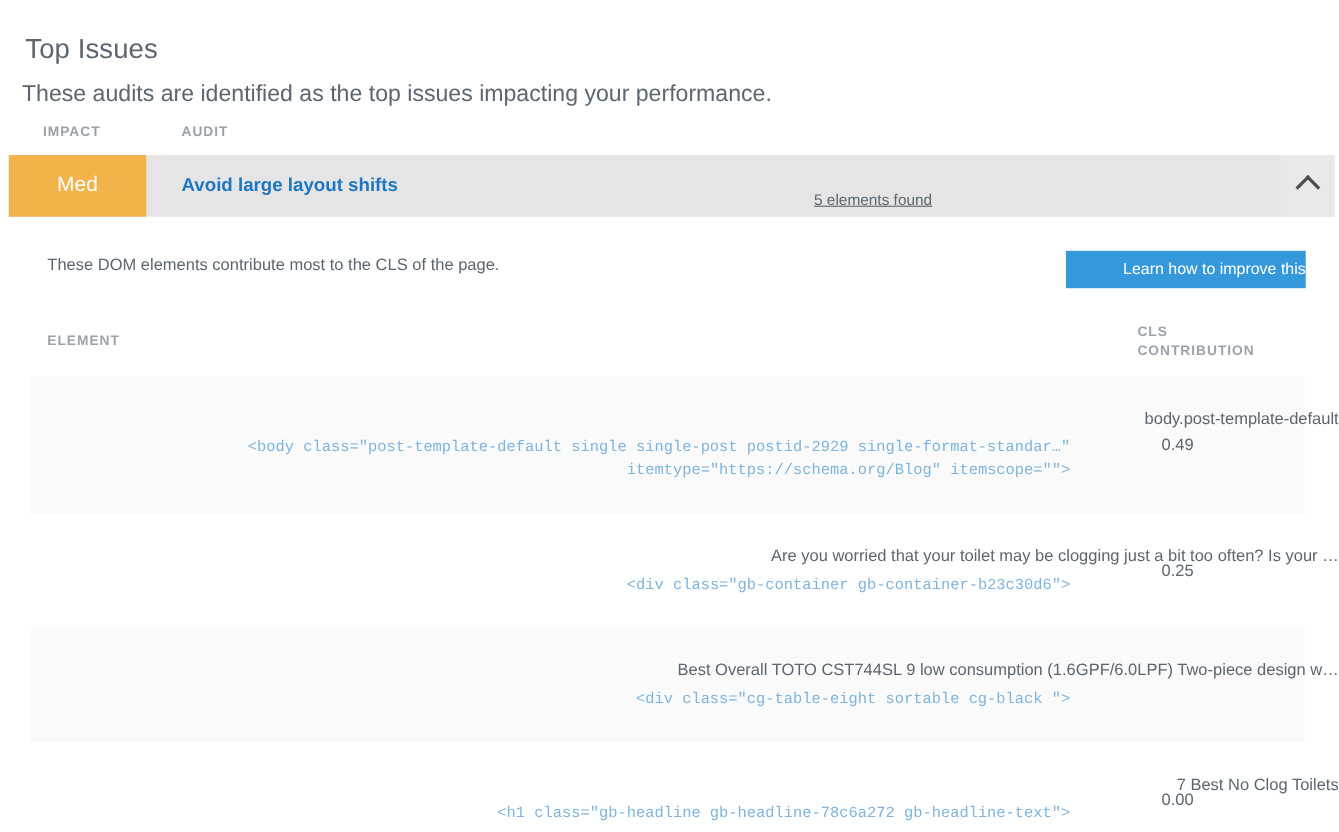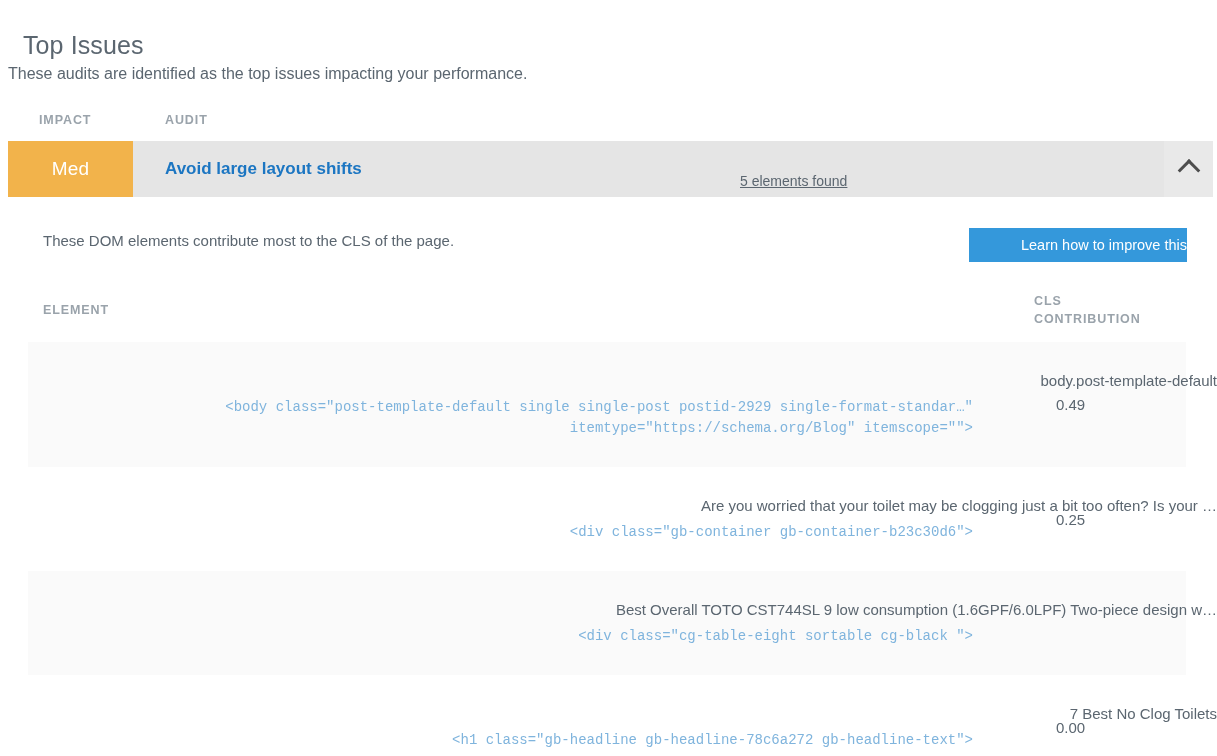--- a/index.html
+++ b/index.html
@@ -31,25 +31,25 @@
     font-weight: 400;
     color: #5b6670;
     letter-spacing: 0.1px;
     line-height: 32px;
     margin: 15px;
   }
   .page-subtitle {
     position: absolute;
     left: 8px;
     top: 64px;
-    font-size: 16px;
+    font-size: 21px;
     font-weight: 400;
     color: #5b6670;
     line-height: 20px;
-    margin: 0;
+    margin: 12px;
     text-align: right;
   }
 
   
   .audit-col-headers {
     position: absolute;
     left: 0;
     top: 112px;
     width: 1217px;
     height: 20px;

